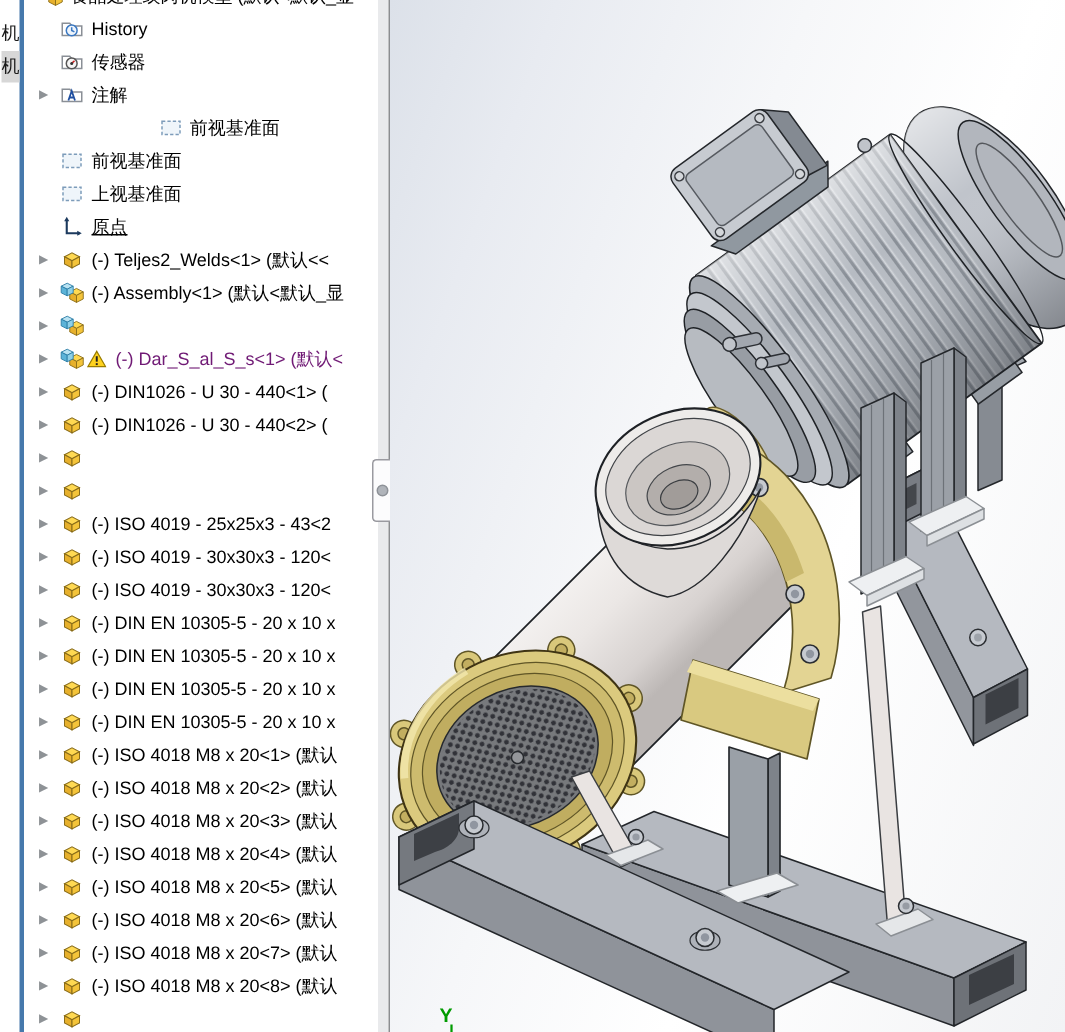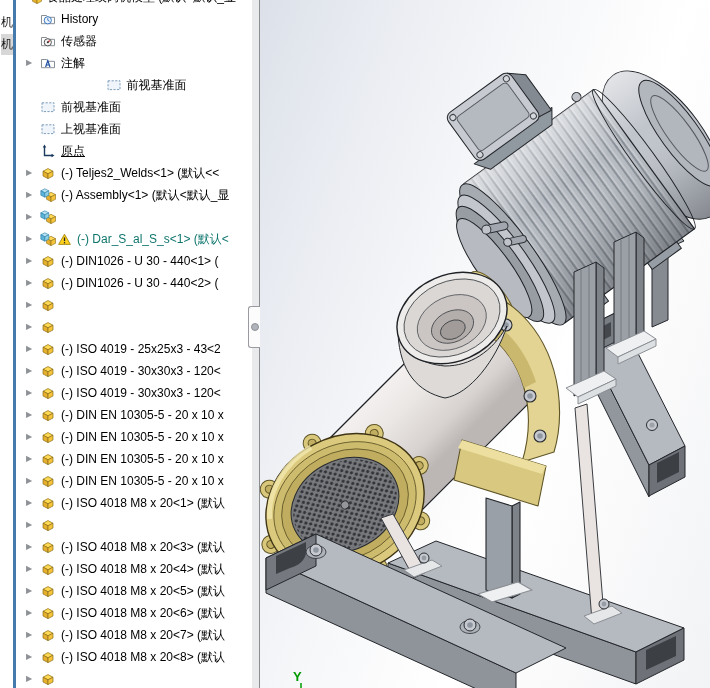--- a/index.html
+++ b/index.html
@@ -24,21 +24,21 @@
     border:1px solid #9a9aa0;border-right:none;border-radius:3px 0 0 3px;z-index:7;}
   .handle .dot{position:absolute;left:2px;top:16px;width:6px;height:6px;border-radius:50%;
     background:#b0b4ba;border:1px solid #8e9298;}
   .tree-row{position:absolute;left:0;width:100%;height:22px;display:flex;align-items:center;
     padding-left:10px;box-sizing:border-box;white-space:nowrap;overflow:hidden;}
   .arrow{width:14px;flex:0 0 14px;font-size:8px;color:#8e9296;line-height:1;}
   .ticon{width:16px;height:16px;flex:0 0 16px;display:flex;align-items:center;}
   .ticon svg{display:block;}
   .ticon.warnic{width:14px;flex:0 0 14px;margin-left:2px;}
   .tlabel{margin-left:5px;font-size:12px;color:#000;}
-  .tlabel.warntext{color:#0f766e;}
+  .tlabel.warntext{color:#701a75;}
 </style>
 </head>
 <body>
 
 <div class="app">
 
   <div class="viewport"></div>
 
   <svg class="model" width="710" height="688" viewBox="0 0 710 688">
     <defs>
@@ -539,20 +539,21 @@
         </div>
         <div class="tree-row" style="top: 514px;">
           <span class="arrow">▶</span>
           <span class="ticon">
             <svg viewBox="0 0 16 16" width="16" height="16">
               <polygon points="3,6.2 8,3.6 13,6.2 8,8.8" fill="#ffd952" stroke="#8a6d1a" stroke-width="0.7"></polygon>
               <polygon points="3,6.2 8,8.8 8,13.6 3,11" fill="#e7b02c" stroke="#8a6d1a" stroke-width="0.7"></polygon>
               <polygon points="13,6.2 8,8.8 8,13.6 13,11" fill="#f4c43a" stroke="#8a6d1a" stroke-width="0.7"></polygon>
             </svg>
           </span>
+          <span class="tlabel">(-) ISO 4018 M8 x 20&lt;2&gt; (默认</span>
         </div>
         <div class="tree-row" style="top: 536px;">
           <span class="arrow">▶</span>
           <span class="ticon">
             <svg viewBox="0 0 16 16" width="16" height="16">
               <polygon points="3,6.2 8,3.6 13,6.2 8,8.8" fill="#ffd952" stroke="#8a6d1a" stroke-width="0.7"></polygon>
               <polygon points="3,6.2 8,8.8 8,13.6 3,11" fill="#e7b02c" stroke="#8a6d1a" stroke-width="0.7"></polygon>
               <polygon points="13,6.2 8,8.8 8,13.6 13,11" fill="#f4c43a" stroke="#8a6d1a" stroke-width="0.7"></polygon>
             </svg>
           </span>

